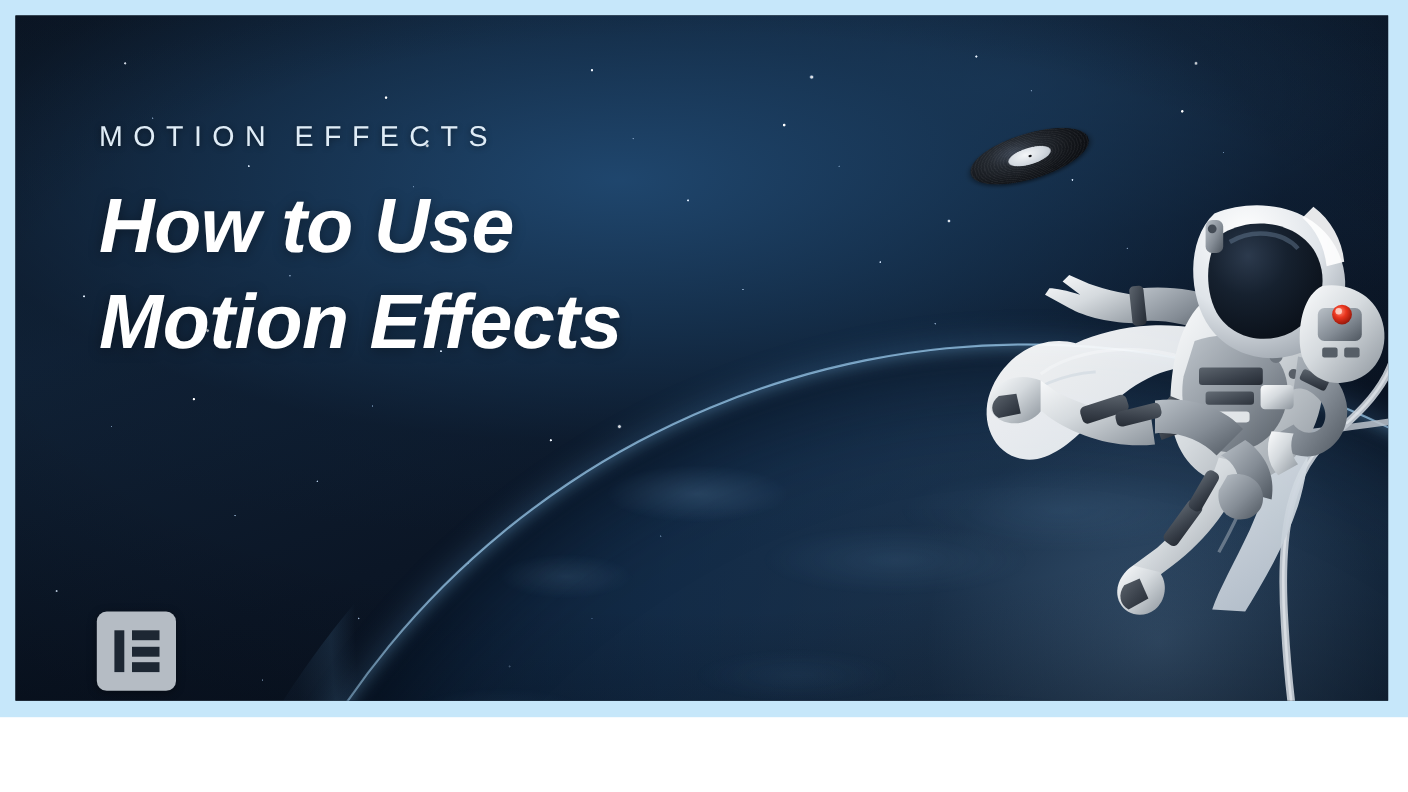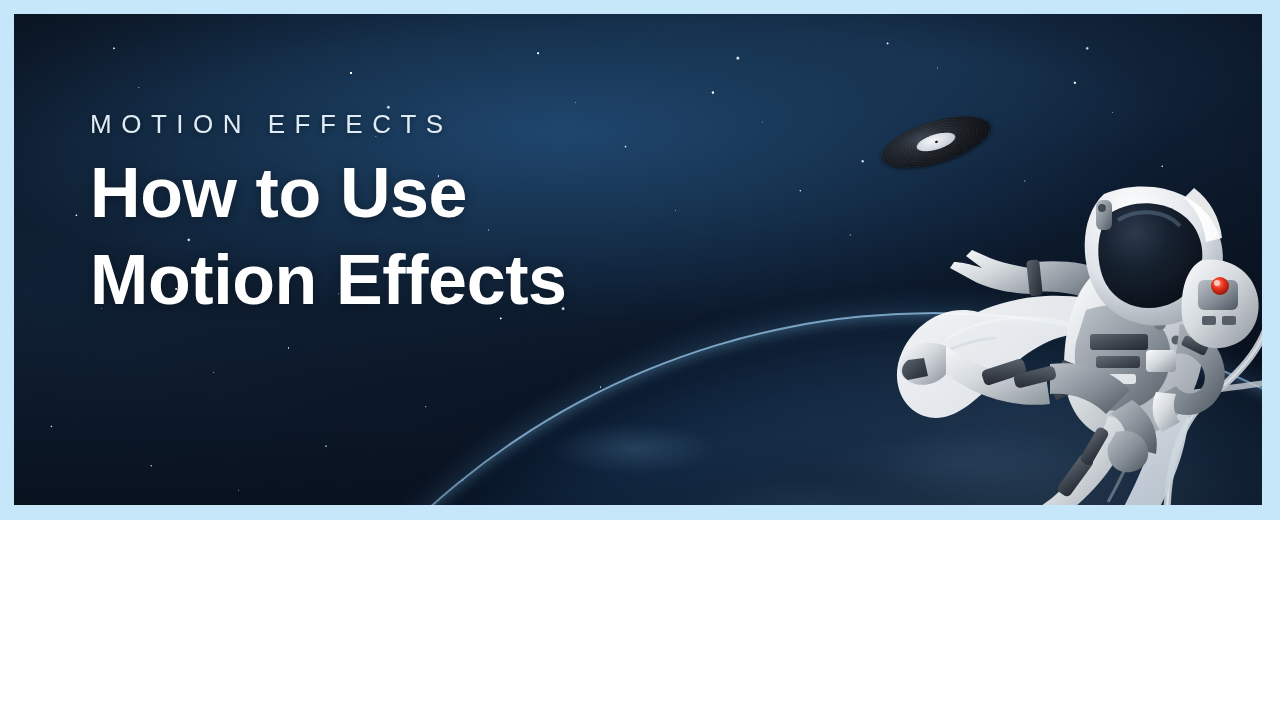--- a/index.html
+++ b/index.html
@@ -12,21 +12,21 @@
     width: 1280px;
     height: 720px;
     overflow: hidden;
     font-family: "Liberation Sans", sans-serif;
   }
 
   
   .frame {
     position: relative;
     width: 1280px;
-    height: 520px;
+    height: 652px;
     background: #c6e7fa;
     box-sizing: border-box;
     padding: 14px 18px 15px 14px;
   }
 
   
   .stage {
     position: relative;
     width: 100%;
     height: 100%;
@@ -268,22 +268,23 @@
     font-size: 26px;
     font-weight: 400;
     letter-spacing: 9.5px;
     color: #dfecf6;
     white-space: nowrap;
     text-shadow: 0 1px 6px rgba(0,0,0,0.45);
   }
   .headline {
     position: absolute;
     left: 76px;
-    top: 136px;
+    top: 148px;
     width: 780px;
+    font-style: italic;
   }
   .headline-line {
     display: block;
     font-size: 70px;
     line-height: 87px;
     font-weight: 700;
     color: #ffffff;
     letter-spacing: -0.4px;
     white-space: nowrap;
     text-shadow: 0 2px 12px rgba(0,0,0,0.35);

